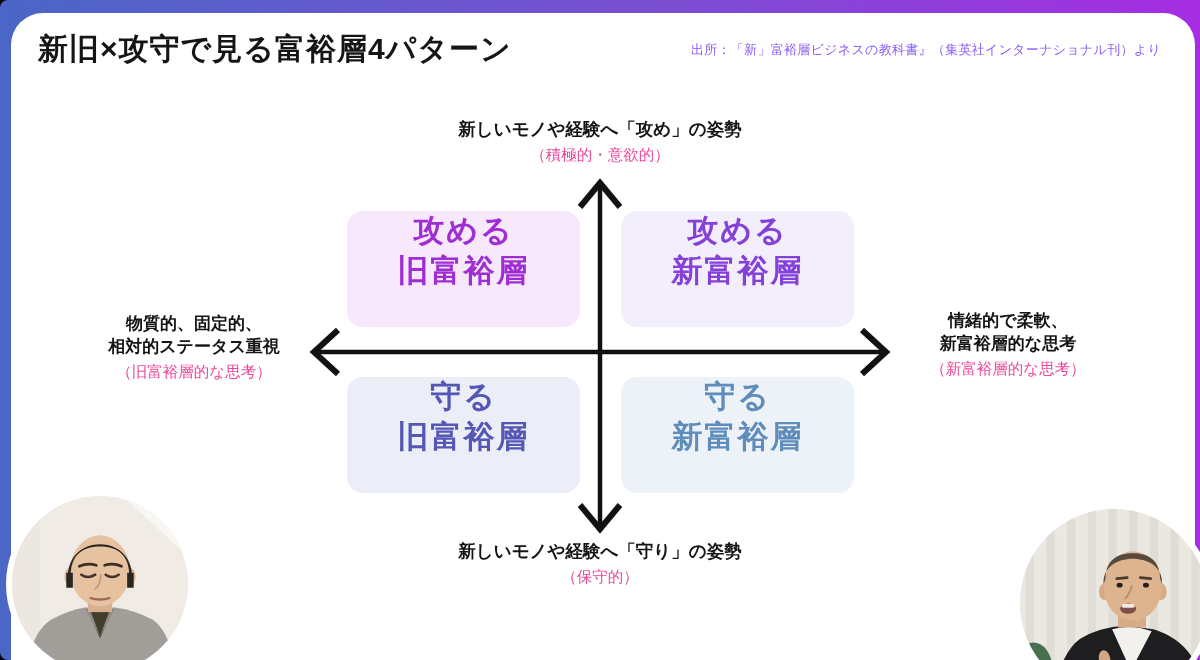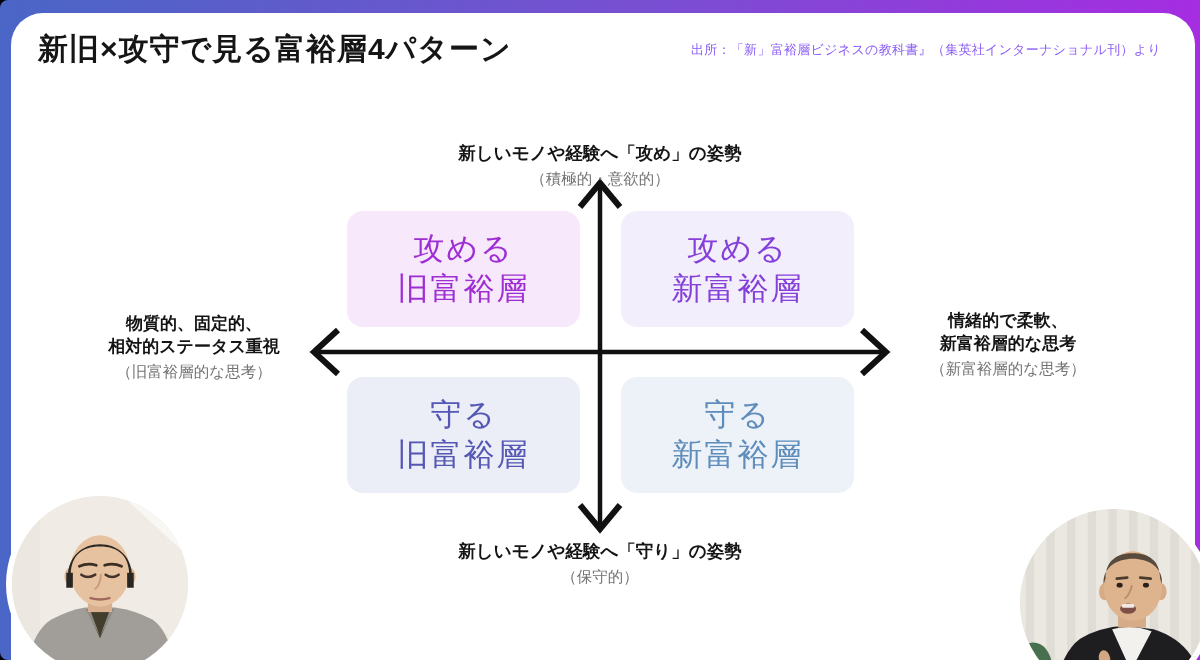--- a/index.html
+++ b/index.html
@@ -18,31 +18,31 @@
     position:absolute;left:27px;top:16px;margin:0;
     font-size:30px;font-weight:800;color:#151515;letter-spacing:1px;
   }
   .source{
     position:absolute;right:34px;top:28px;
     font-size:13px;color:#8b5cf6;letter-spacing:.3px;
   }
   .axes-svg{position:absolute;left:-11px;top:-13px;width:1200px;height:660px;pointer-events:none;}
   .axis-block{position:absolute;text-align:center;color:#141414;}
   .axis-main{font-size:17.5px;font-weight:800;line-height:1.35;}
-  .axis-sub{font-size:15.5px;font-weight:400;color:#737373;margin-top:3px;}
-  .axis-top{left:389px;top:105px;width:400px;margin-top:24px;}
+  .axis-sub{font-size:15.5px;font-weight:400;color:#ec4899;margin-top:3px;}
+  .axis-top{left:389px;top:105px;width:400px;}
   .axis-bottom{left:389px;top:527px;width:400px;}
   .axis-left{left:77px;top:300px;width:212px;}
   .axis-left .axis-main{font-size:17px;}
   .axis-right{left:891px;top:297px;width:212px;}
   .axis-right .axis-main{font-size:17px;}
   .quad{
     position:absolute;width:233px;height:116px;border-radius:16px;
-    display:flex;flex-direction:column;align-items:center;justify-content:center;
-    font-size:31px;font-weight:400;line-height:1.28;letter-spacing:2px;
+    display:flex;flex-direction:column;align-items:center;
+    font-size:31px;font-weight:700;line-height:1.28;letter-spacing:2px;
   }
   .quad-tl{left:336px;top:198px;}
   .quad-tr{left:610px;top:198px;}
   .quad-bl{left:336px;top:364px;}
   .quad-br{left:610px;top:364px;}
   .webcam{
     position:absolute;border-radius:50%;overflow:hidden;
     border:6px solid #ffffff;box-sizing:border-box;background:#eee;
     z-index:5;
   }

